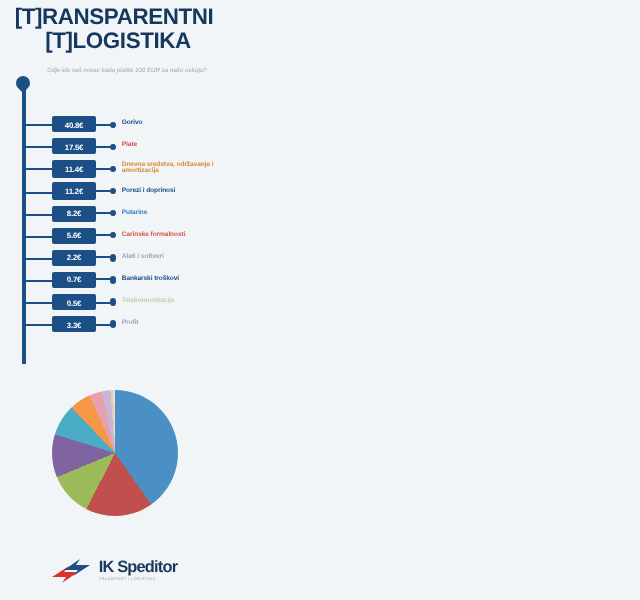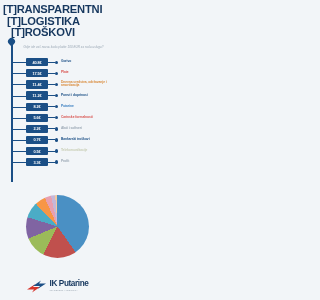--- a/index.html
+++ b/index.html
@@ -7,20 +7,21 @@
   body {
     font-family:"Liberation Sans", sans-serif;
     background:#f2f5f8;
     overflow:hidden;
     position:relative;
   }
 
   
   .header {
     padding:4px 3px 2px 3px;
+    text-align:center;
   }
   .title-line {
     font-weight:bold;
     font-size:11.2px;
     line-height:11.6px;
     color:#16375e;
     letter-spacing:-0.2px;
     white-space:nowrap;
   }
   .title-line.l2 { padding-left:4px; }
@@ -162,21 +163,20 @@
     line-height:2.6px;
     margin-top:0.6px;
   }
 </style>
 </head>
 <body>
 
 <div class="header">
   <div class="title-line l1">[T]RANSPARENTNI</div>
   <div class="title-line l2">[T]LOGISTIKA</div>
-  <div class="title-line l3">[T]ROŠKOVI</div>
 </div>
 
 <div class="pin"></div>
 <div class="timeline"></div>
 
 <div class="subtitle-wrap">
   <div class="subtitle">Gdje ide vaš novac kada platite 100 EUR za našu uslugu?</div>
 </div>
 
 <div class="bars" id="bars">
@@ -257,16 +257,16 @@
 </div>
 
 <div class="footer">
   <span class="logo-mark">
     <svg viewBox="0 0 42 26" width="21" height="13">
       <path d="M2 19 L16 19 L12 25 L28 14 L14 14 L19 8 Z" fill="#d7352c"></path>
       <path d="M40 7 L26 7 L30 1 L14 12 L28 12 L23 18 Z" fill="#1b4f86"></path>
     </svg>
   </span>
   <span class="logo-text-wrap">
-    <span class="logo-text">IK Putarine</span>
+    <span class="logo-text">IK Speditor</span>
     <span class="logo-tag">TRANSPORT I LOGISTIKA</span>
   </span>
 </div>
 
 </body></html>

